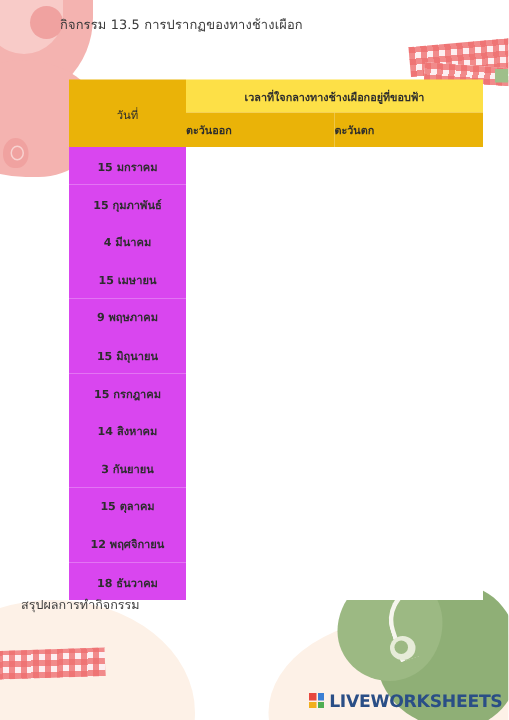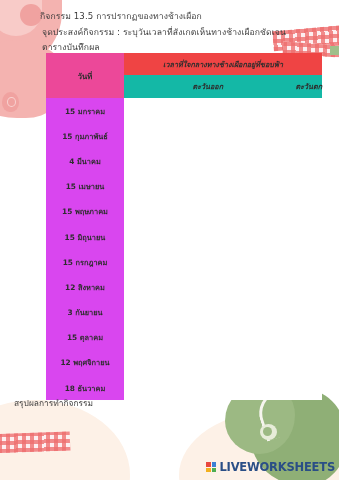--- a/index.html
+++ b/index.html
@@ -171,46 +171,44 @@
     width: 276px;
     border-collapse: collapse;
     table-layout: fixed;
   }
   #record-table th, #record-table td {
     border: 0;
     padding: 0;
   }
   .th-date {
     width: 78px;
-    background: #ec4899;
+    background: #eab308;
     color: #2d2d2d;
     font-size: 7.6px;
-    font-weight: bold;
+    font-weight: normal;
     text-align: center;
     vertical-align: middle;
     height: 45px;
   }
   .th-span {
-    background: #ef4444;
+    background: #fde047;
     color: #2d2d2d;
     font-size: 7.2px;
     font-weight: bold;
     text-align: center;
     height: 22px;
-    font-style: italic;
   }
   .th-sub {
-    background: #14b8a6;
+    background: #eab308;
     color: #2d2d2d;
     font-size: 7.2px;
     font-weight: bold;
-    text-align: right;
+    text-align: left;
     height: 23px;
     width: 99px;
-    font-style: italic;
   }
   .td-date {
     background: #d946ef;
     color: #2d2d2d;
     font-size: 7.4px;
     font-weight: bold;
     text-align: center;
     height: 25.2px;
     border-top: 1px solid #fdf5e6;
   }
@@ -265,23 +263,21 @@
   <div class="deco ribbon-nub"></div>
   <div class="deco gingham ribbon-bottom"></div>
 
   <div class="deco leaf-green"></div>
   <div class="deco leaf-green-2"></div>
   <div class="deco leaf-stem"></div>
   <div class="deco seed"></div>
 
   <div class="txt-line" id="line-title">กิจกรรม 13.5 การปรากฏของทางช้างเผือก</div>
 
-  <div class="txt-line" id="line-purpose">จุดประสงค์กิจกรรม : ระบุวันเวลาที่สังเกตเห็นทางช้างเผือกชัดเจน</div>
-
-  <div class="txt-line" id="line-tablelabel">ตารางบันทึกผล</div>
+
 
   <table id="record-table">
     <thead>
       <tr>
         <th class="th-date" rowspan="2">วันที่</th>
         <th class="th-span" colspan="2">เวลาที่ใจกลางทางช้างเผือกอยู่ที่ขอบฟ้า</th>
       </tr>
       <tr>
         <th class="th-sub">ตะวันออก</th>
         <th class="th-sub">ตะวันตก</th>
@@ -302,36 +298,36 @@
           <td class="td-date">4 มีนาคม</td>
           <td class="td-blank"></td>
           <td class="td-blank"></td>
         </tr>
         <tr>
           <td class="td-date">15 เมษายน</td>
           <td class="td-blank"></td>
           <td class="td-blank"></td>
         </tr>
         <tr>
-          <td class="td-date">15 พฤษภาคม</td>
+          <td class="td-date">9 พฤษภาคม</td>
           <td class="td-blank"></td>
           <td class="td-blank"></td>
         </tr>
         <tr>
           <td class="td-date">15 มิถุนายน</td>
           <td class="td-blank"></td>
           <td class="td-blank"></td>
         </tr>
         <tr>
           <td class="td-date">15 กรกฎาคม</td>
           <td class="td-blank"></td>
           <td class="td-blank"></td>
         </tr>
         <tr>
-          <td class="td-date">12 สิงหาคม</td>
+          <td class="td-date">14 สิงหาคม</td>
           <td class="td-blank"></td>
           <td class="td-blank"></td>
         </tr>
         <tr>
           <td class="td-date">3 กันยายน</td>
           <td class="td-blank"></td>
           <td class="td-blank"></td>
         </tr>
         <tr>
           <td class="td-date">15 ตุลาคม</td>

